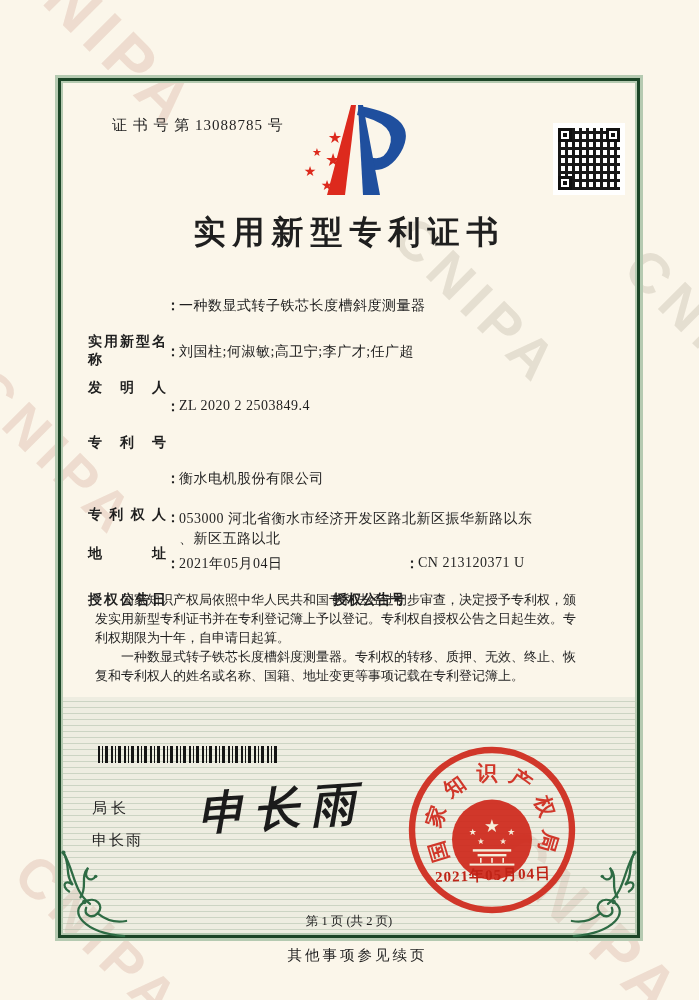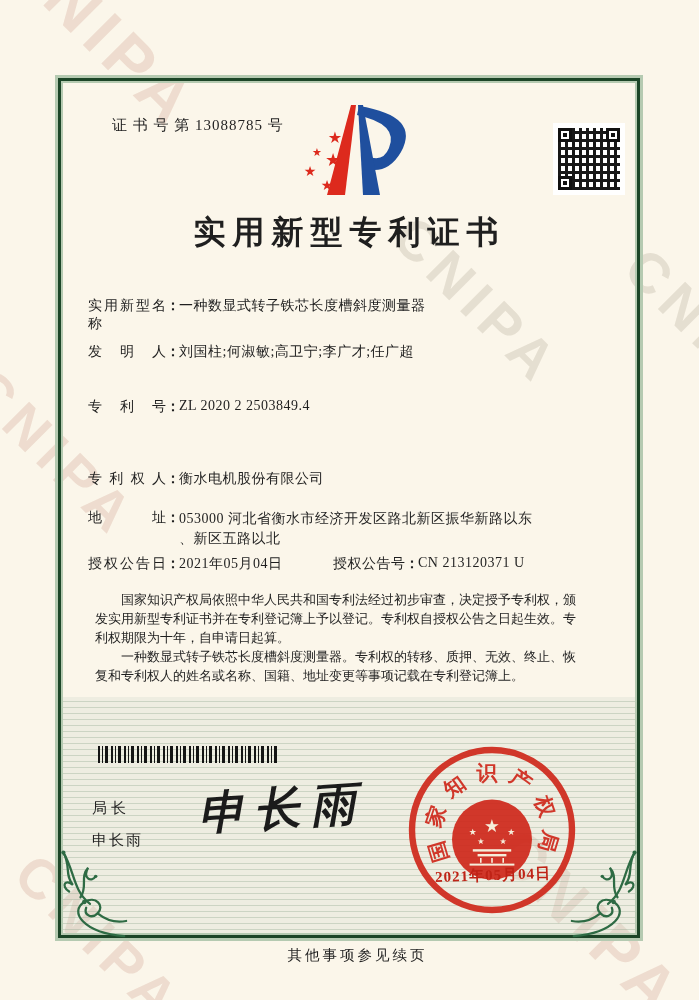--- a/index.html
+++ b/index.html
@@ -48,21 +48,21 @@
           border:3px solid #111;background:#fff;}
   .finder::after{content:"";position:absolute;left:2px;top:2px;width:4px;height:4px;background:#111;}
   .f-tl{left:0;top:0;} .f-tr{right:0;top:0;} .f-bl{left:0;bottom:0;}
 
   .title{position:absolute;left:0;top:211px;width:699px;text-align:center;
          font-size:32px;font-weight:bold;letter-spacing:7px;}
 
   
   .field{position:absolute;left:88px;font-size:14px;}
   .flabel{display:inline-block;width:78px;text-align:justify;text-align-last:justify;
-          font-weight:400;vertical-align:top;}
+          font-weight:700;vertical-align:top;margin-top:36px;}
   .fcolon{display:inline-block;width:13px;font-weight:600;vertical-align:top;}
   .fvalue{display:inline-block;vertical-align:top;letter-spacing:0.5px;}
   .row-name{top:297px;} .row-inv{top:343px;} .row-patno{top:398px;}
   .row-appdate{top:428px;} .row-patentee{top:470px;}
   .row-addr{top:509px;} .row-addr .fvalue{width:400px;white-space:pre-line;line-height:1.45;}
   .row-grant{top:555px;width:560px;}
   .grant-no-pair{position:absolute;left:245px;top:0;white-space:nowrap;}
   .grant-no-pair .flabel{width:72px;}
 
   
@@ -224,16 +224,17 @@
           <rect x="92" y="140" width="36" height="3"></rect>
           <rect x="95" y="145" width="2" height="6"></rect>
           <rect x="109" y="145" width="2" height="6"></rect>
           <rect x="123" y="145" width="2" height="6"></rect>
           <rect x="82" y="152" width="56" height="2.5"></rect>
         </g>
       </g>
     </svg>
     <div class="seal-date">2021年05月04日</div>
 
+    <div class="page-no">第 1 页 (共 2 页)</div>
     <div class="continuation">其他事项参见续页</div>
 
   </div>
 </div>
 
 </body></html>

